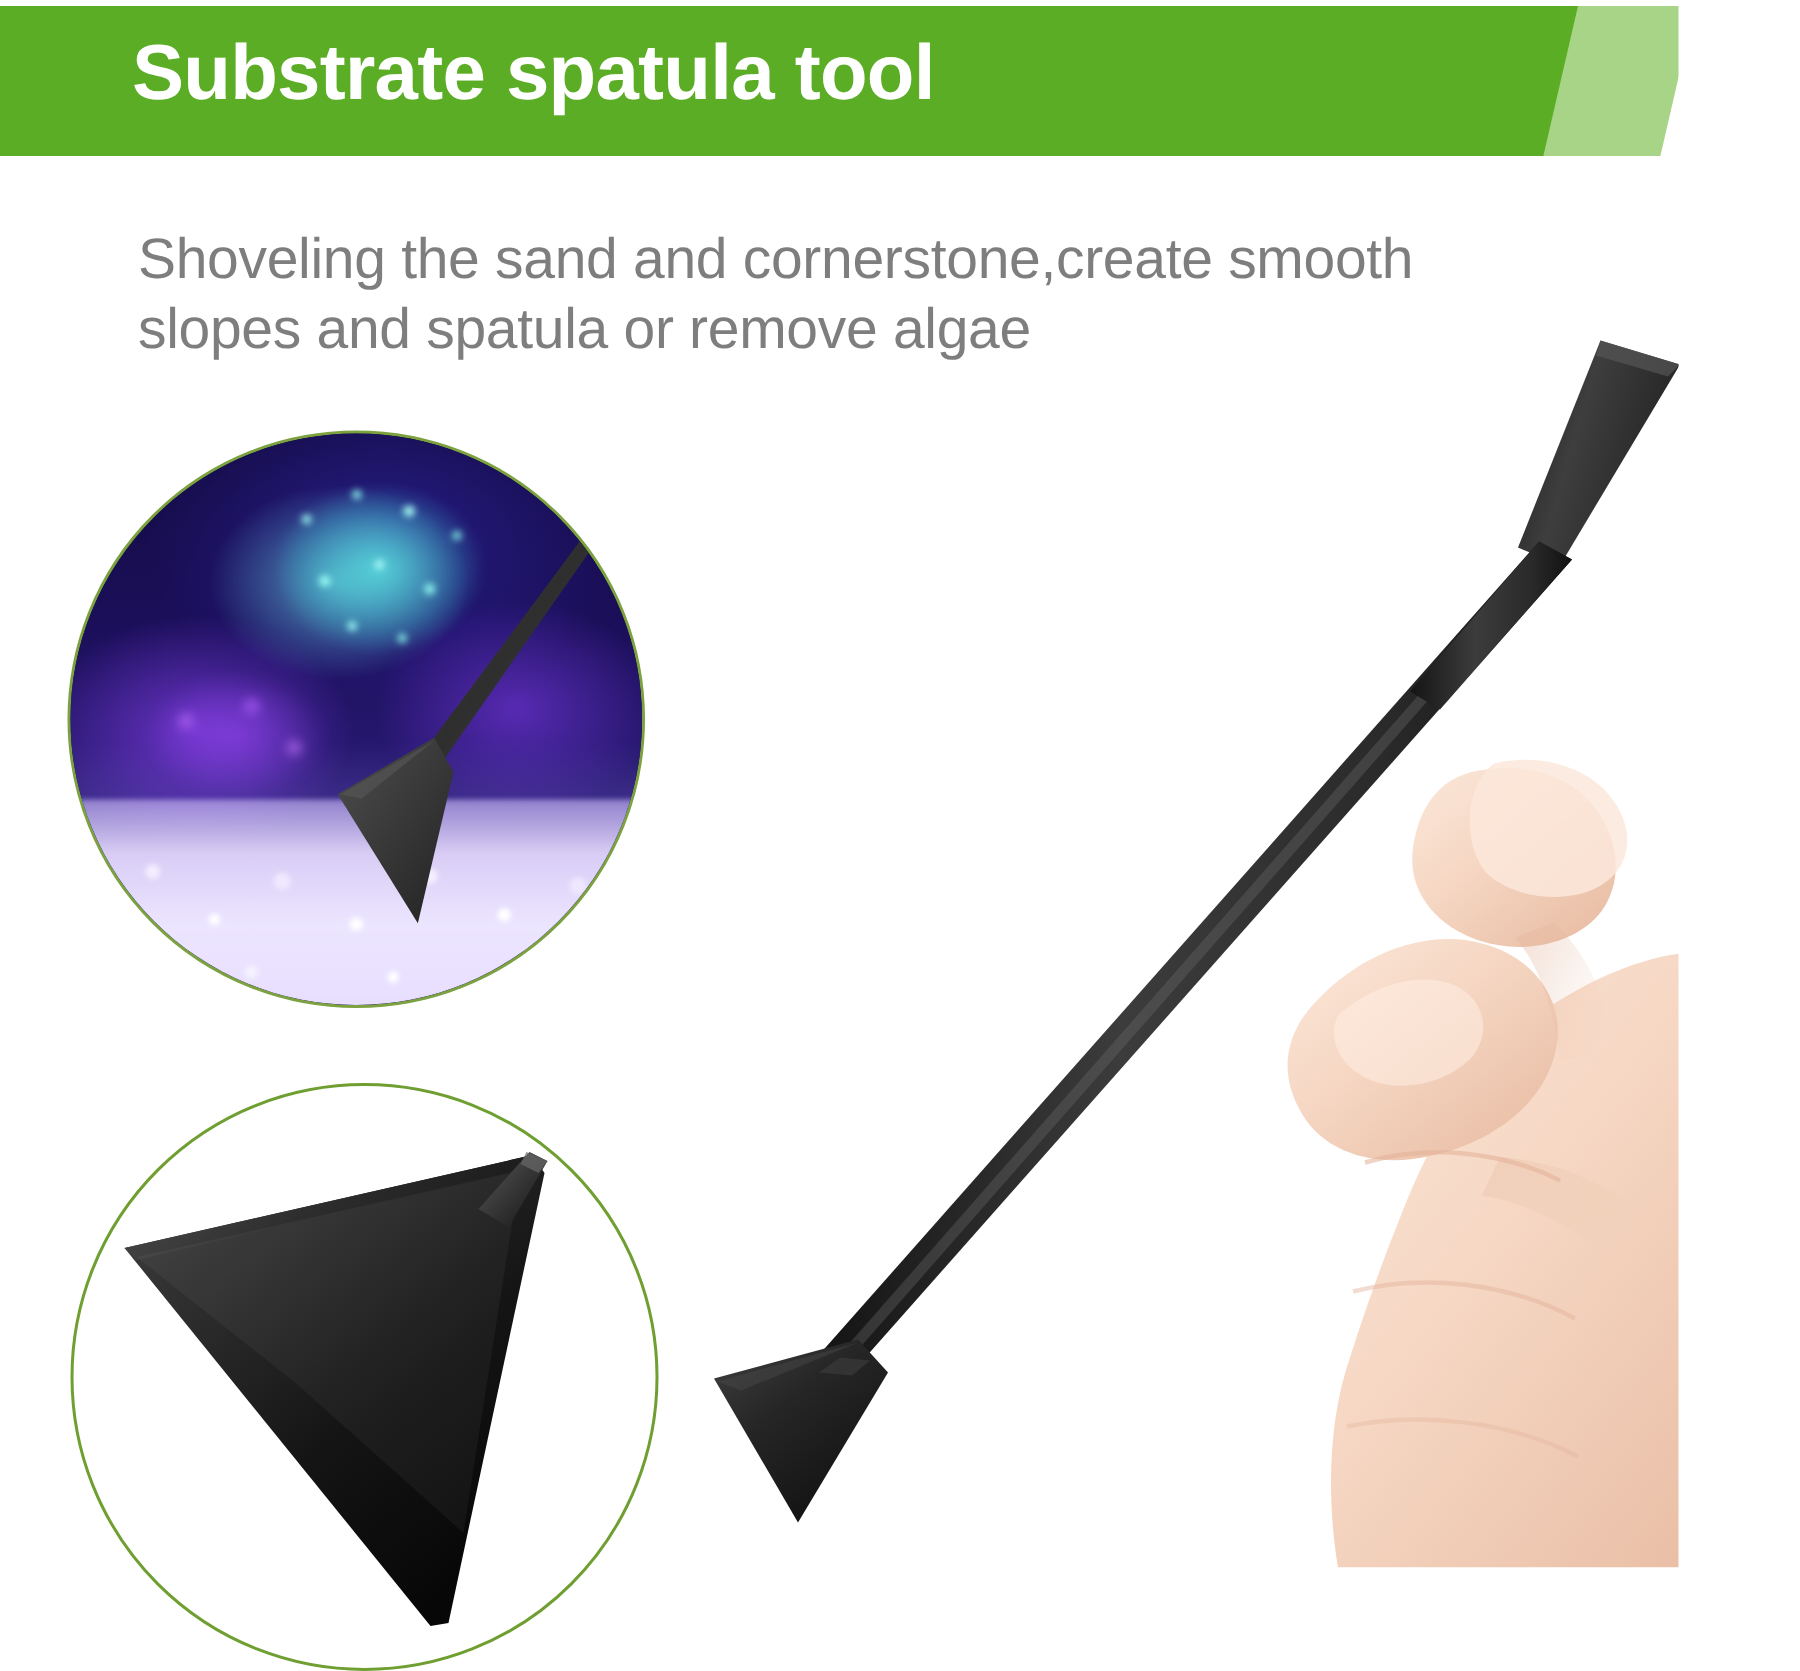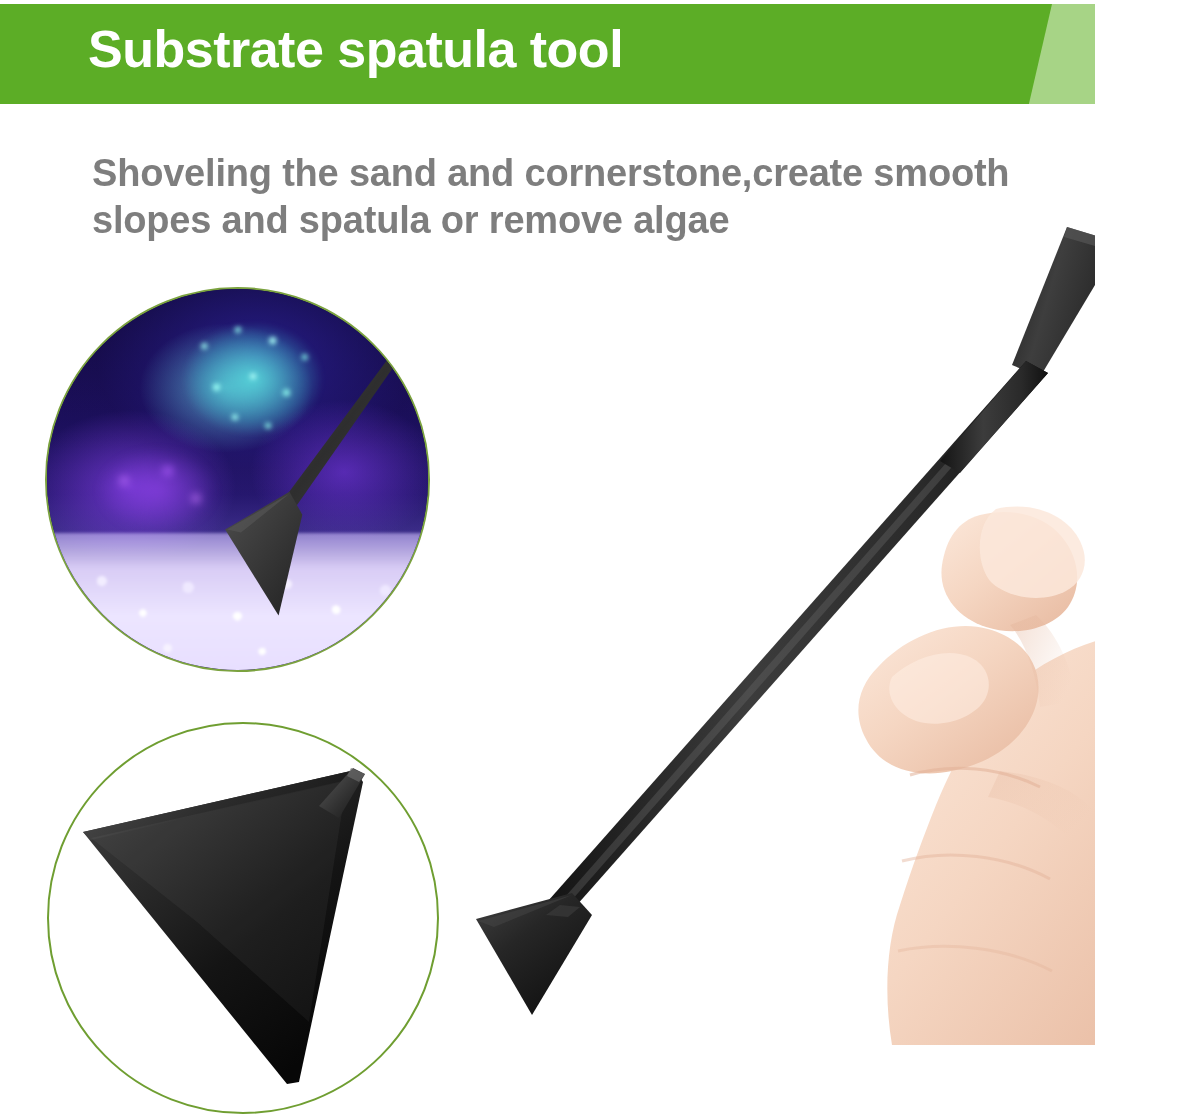--- a/index.html
+++ b/index.html
@@ -10,20 +10,21 @@
   }
   body {
     font-family: "Liberation Sans", sans-serif;
   }
   #page {
     position: relative;
     width: 1095px;
     height: 1114px;
     background: #ffffff;
     overflow: hidden;
+    padding-left: 24px;
   }
 
   
   .banner {
     position: absolute;
     left: 0;
     top: 4px;
     width: 1200px;
     height: 100px;
     overflow: hidden;
@@ -64,21 +65,21 @@
 
   
   .subtitle {
     position: absolute;
     left: 92px;
     top: 150px;
     width: 1060px;
     color: #7e7e7e;
     font-family: "Liberation Sans", sans-serif;
     font-size: 38px;
-    font-weight: 700;
+    font-weight: 400;
     line-height: 47px;
     letter-spacing: -0.2px;
   }
   .subtitle-line { display: block; white-space: nowrap; }
 
   
   .circle-aquarium {
     position: absolute;
     left: 45px;
     top: 287px;

